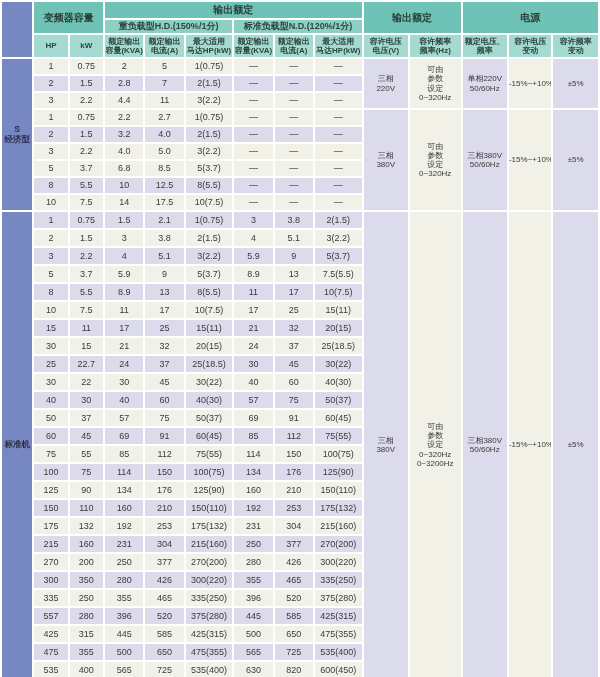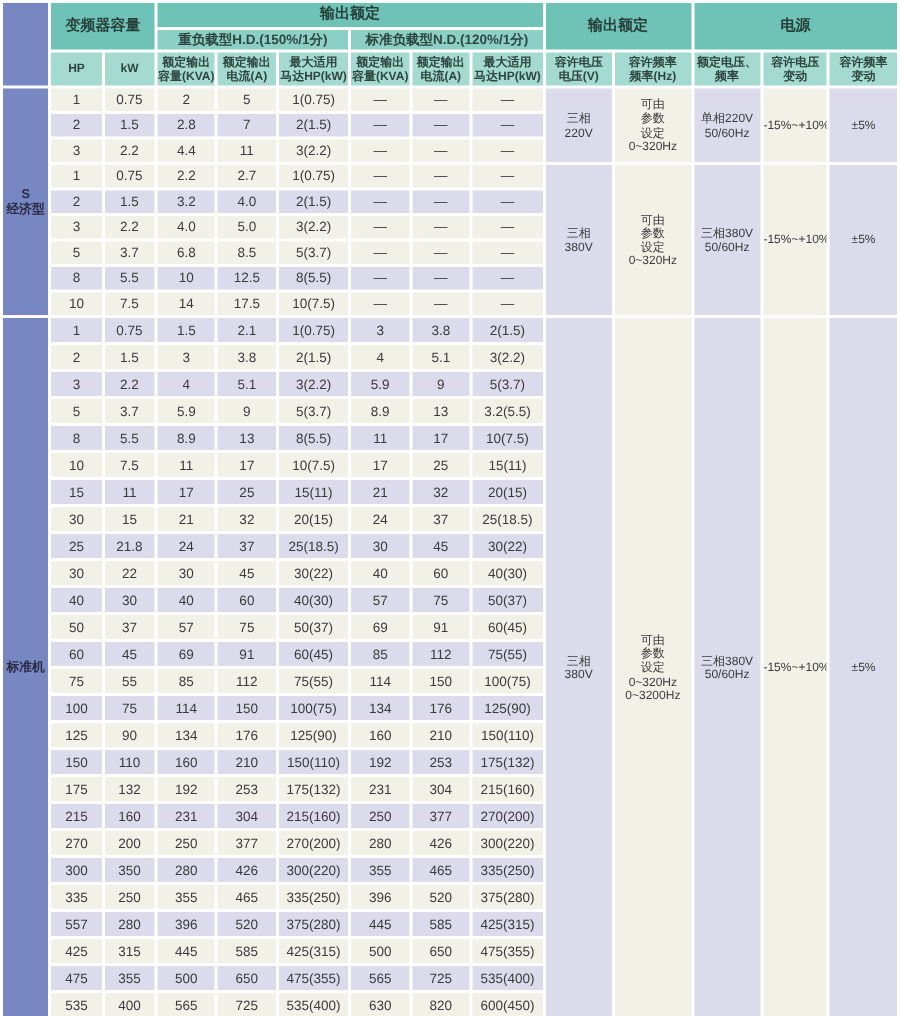--- a/index.html
+++ b/index.html
@@ -237,21 +237,21 @@
         <td class="cell lav">5(3.7)</td>
       </tr>
       <tr class="s2">
         <td class="cell cream">5</td>
         <td class="cell cream">3.7</td>
         <td class="cell cream">5.9</td>
         <td class="cell cream">9</td>
         <td class="cell cream">5(3.7)</td>
         <td class="cell cream">8.9</td>
         <td class="cell cream">13</td>
-        <td class="cell cream">3.2(5.5)</td>
+        <td class="cell cream">7.5(5.5)</td>
       </tr>
       <tr class="s2">
         <td class="cell lav">8</td>
         <td class="cell lav">5.5</td>
         <td class="cell lav">8.9</td>
         <td class="cell lav">13</td>
         <td class="cell lav">8(5.5)</td>
         <td class="cell lav">11</td>
         <td class="cell lav">17</td>
         <td class="cell lav">10(7.5)</td>
@@ -281,21 +281,21 @@
         <td class="cell cream">15</td>
         <td class="cell cream">21</td>
         <td class="cell cream">32</td>
         <td class="cell cream">20(15)</td>
         <td class="cell cream">24</td>
         <td class="cell cream">37</td>
         <td class="cell cream">25(18.5)</td>
       </tr>
       <tr class="s2">
         <td class="cell lav">25</td>
-        <td class="cell lav">21.8</td>
+        <td class="cell lav">22.7</td>
         <td class="cell lav">24</td>
         <td class="cell lav">37</td>
         <td class="cell lav">25(18.5)</td>
         <td class="cell lav">30</td>
         <td class="cell lav">45</td>
         <td class="cell lav">30(22)</td>
       </tr>
       <tr class="s2">
         <td class="cell cream">30</td>
         <td class="cell cream">22</td>

